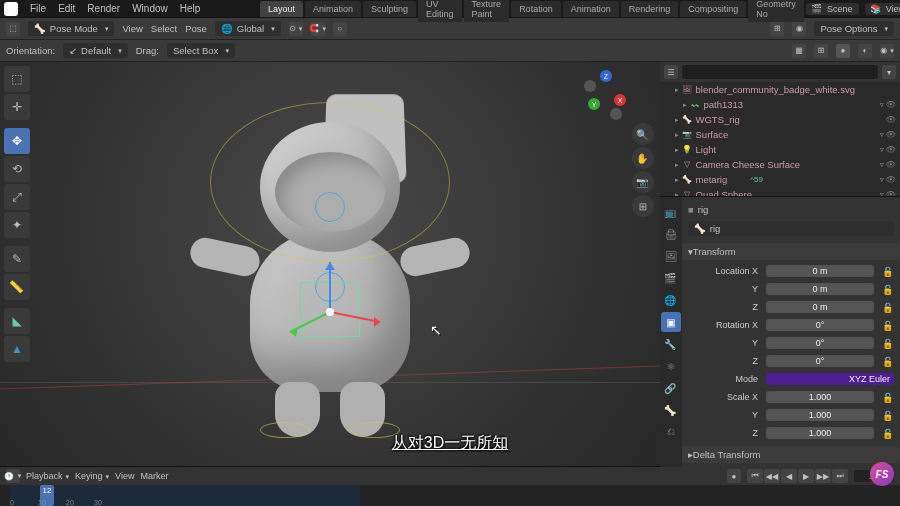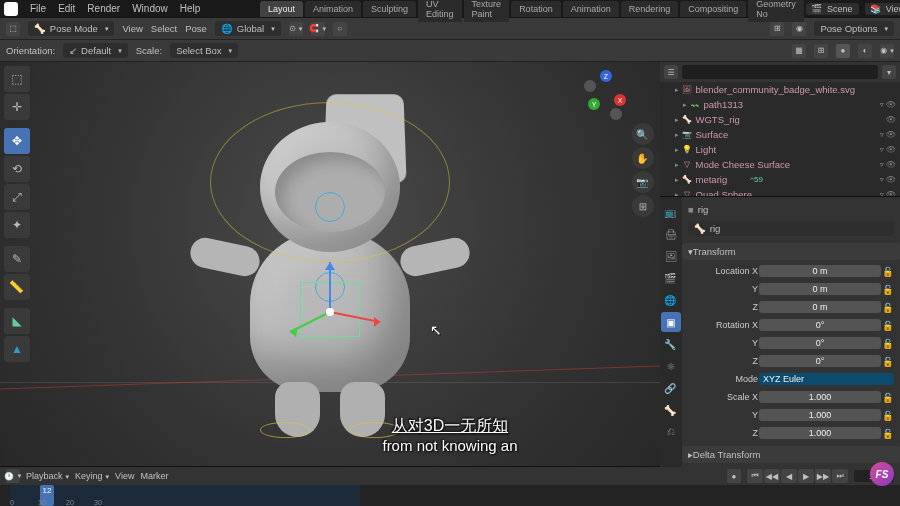--- a/index.html
+++ b/index.html
@@ -77,21 +77,21 @@
   .ol-toggles { margin-left:auto; display:flex; gap:2px; font-size:8px; color:#888;}
   
   
   .props { flex: 1; display: flex; background:#333;}
   .props-tabs { width: 22px; background: #2a2a2a; display: flex; flex-direction: column; padding-top:4px;}
   .ptab { width:20px; height:20px; margin:1px; border-radius:3px; display:flex; align-items:center; justify-content:center; font-size:10px; color:#999;}
   .ptab.active { background:#4772b3; color:#fff;}
   .props-body { flex:1; padding:4px 6px; font-size:9.5px; overflow:hidden;}
   .breadcrumb { display:flex; align-items:center; gap:4px; padding:3px 0;}
   .panel-hdr { background:#3b3b3b; padding:3px 6px; margin:4px -6px 2px; border-radius:3px; display:flex; align-items:center;}
-  .prop-row { display:flex; align-items:center; height:18px; gap:1px;}
+  .prop-row { display:flex; align-items:center; height:18px; gap:8px;}
   .prop-label { width:70px; text-align:right; color:#ccc; font-size:9px;}
   .prop-sublabel { width:70px; text-align:right; color:#ccc; font-size:9px;}
   .prop-val { flex:1; background:#545454; border-radius:3px; text-align:center; padding:1px 4px; font-size:9px; color:#eee;}
   
   
   .timeline { height: 40px; background: #2d2d2d; border-top:1px solid #111; display:flex; flex-direction:column;}
   .tl-header { height:18px; display:flex; align-items:center; gap:6px; padding:0 6px; font-size:9px; background:#333;}
   .tl-transport { display:flex; gap:1px;}
   .tl-btn { width:16px; height:14px; background:#444; border-radius:2px; display:flex; align-items:center; justify-content:center; font-size:8px;}
   .tl-frame-in { width:40px; background:#222; border-radius:2px; text-align:center; padding:1px;}
@@ -152,21 +152,21 @@
   <span class="icon-sq">○</span>
   <div style="flex:1"></div>
   <span class="icon-sq">⊞</span>
   <span class="icon-sq">◉</span>
   <span class="dropdown chev">Pose Options</span>
 </div>
 
 <div class="header-row2">
   <span>Orientation:</span>
   <span class="dropdown chev">↙ <span>Default</span></span>
-  <span>Scale:</span>
+  <span>Drag:</span>
   <span class="dropdown chev">Select Box</span>
   <div style="flex:1"></div>
   <span class="icon-sq">▦</span>
   <span class="icon-sq">⊞</span>
   <span class="icon-sq" style="background:#555;">●</span>
   <span class="icon-sq">◐</span>
   <span class="icon-sq chev">◉</span>
 </div>
 
 <div class="main">
@@ -291,21 +291,21 @@
             <span style="color:#c9a">Light</span>
             <span class="ol-toggles">
               <span>▿</span>
               <span>👁</span>
             </span>
           </div>
           <div class="ol-row">
             <span class="ol-indent" style="width:8px"></span>
             <span class="ol-disc">▸</span>
             <span class="ol-icon" style="color:#c88">▽</span>
-            <span style="color:#c9a">Mode Cheese Surface</span>
+            <span style="color:#c9a">Camera Cheese Surface</span>
             <span class="ol-toggles">
               <span>▿</span>
               <span>👁</span>
             </span>
           </div>
           <div class="ol-row">
             <span class="ol-indent" style="width:8px"></span>
             <span class="ol-disc">▸</span>
             <span class="ol-icon" style="color:#c88">🦴</span>
             <span style="color:#c9a">metarig</span>
@@ -378,21 +378,21 @@
             <span class="prop-val">0°</span>
             <span>🔓</span>
           </div>
         <div class="prop-row">
             <span class="prop-sublabel">Z</span>
             <span class="prop-val">0°</span>
             <span>🔓</span>
           </div>
         <div class="prop-row">
             <span class="prop-label">Mode</span>
-            <span class="prop-val" style="text-align:left; background:#0c4a6e;">XYZ Euler</span>
+            <span class="prop-val" style="text-align:right; background:#4c1d95;">XYZ Euler</span>
           </div>
 
         <div class="prop-row">
             <span class="prop-label">Scale X</span>
             <span class="prop-val">1.000</span>
             <span>🔓</span>
           </div>
         <div class="prop-row">
             <span class="prop-sublabel">Y</span>
             <span class="prop-val">1.000</span>
@@ -436,18 +436,17 @@
     <div class="tl-cursor">12</div>
     <span class="tl-tick" style="left:10px;">0</span>
     <span class="tl-tick" style="left:38px;">10</span>
     <span class="tl-tick" style="left:66px;">20</span>
     <span class="tl-tick" style="left:94px;">30</span>
   </div>
 </div>
 
 <div class="subtitles">
   <div class="cn">从对3D一无所知</div>
-  <div class="en">from not knowing an</div>
 </div>
 
 <div class="watermark">
   <div class="wm-badge">FS</div>
 </div>
 
 </body></html>

